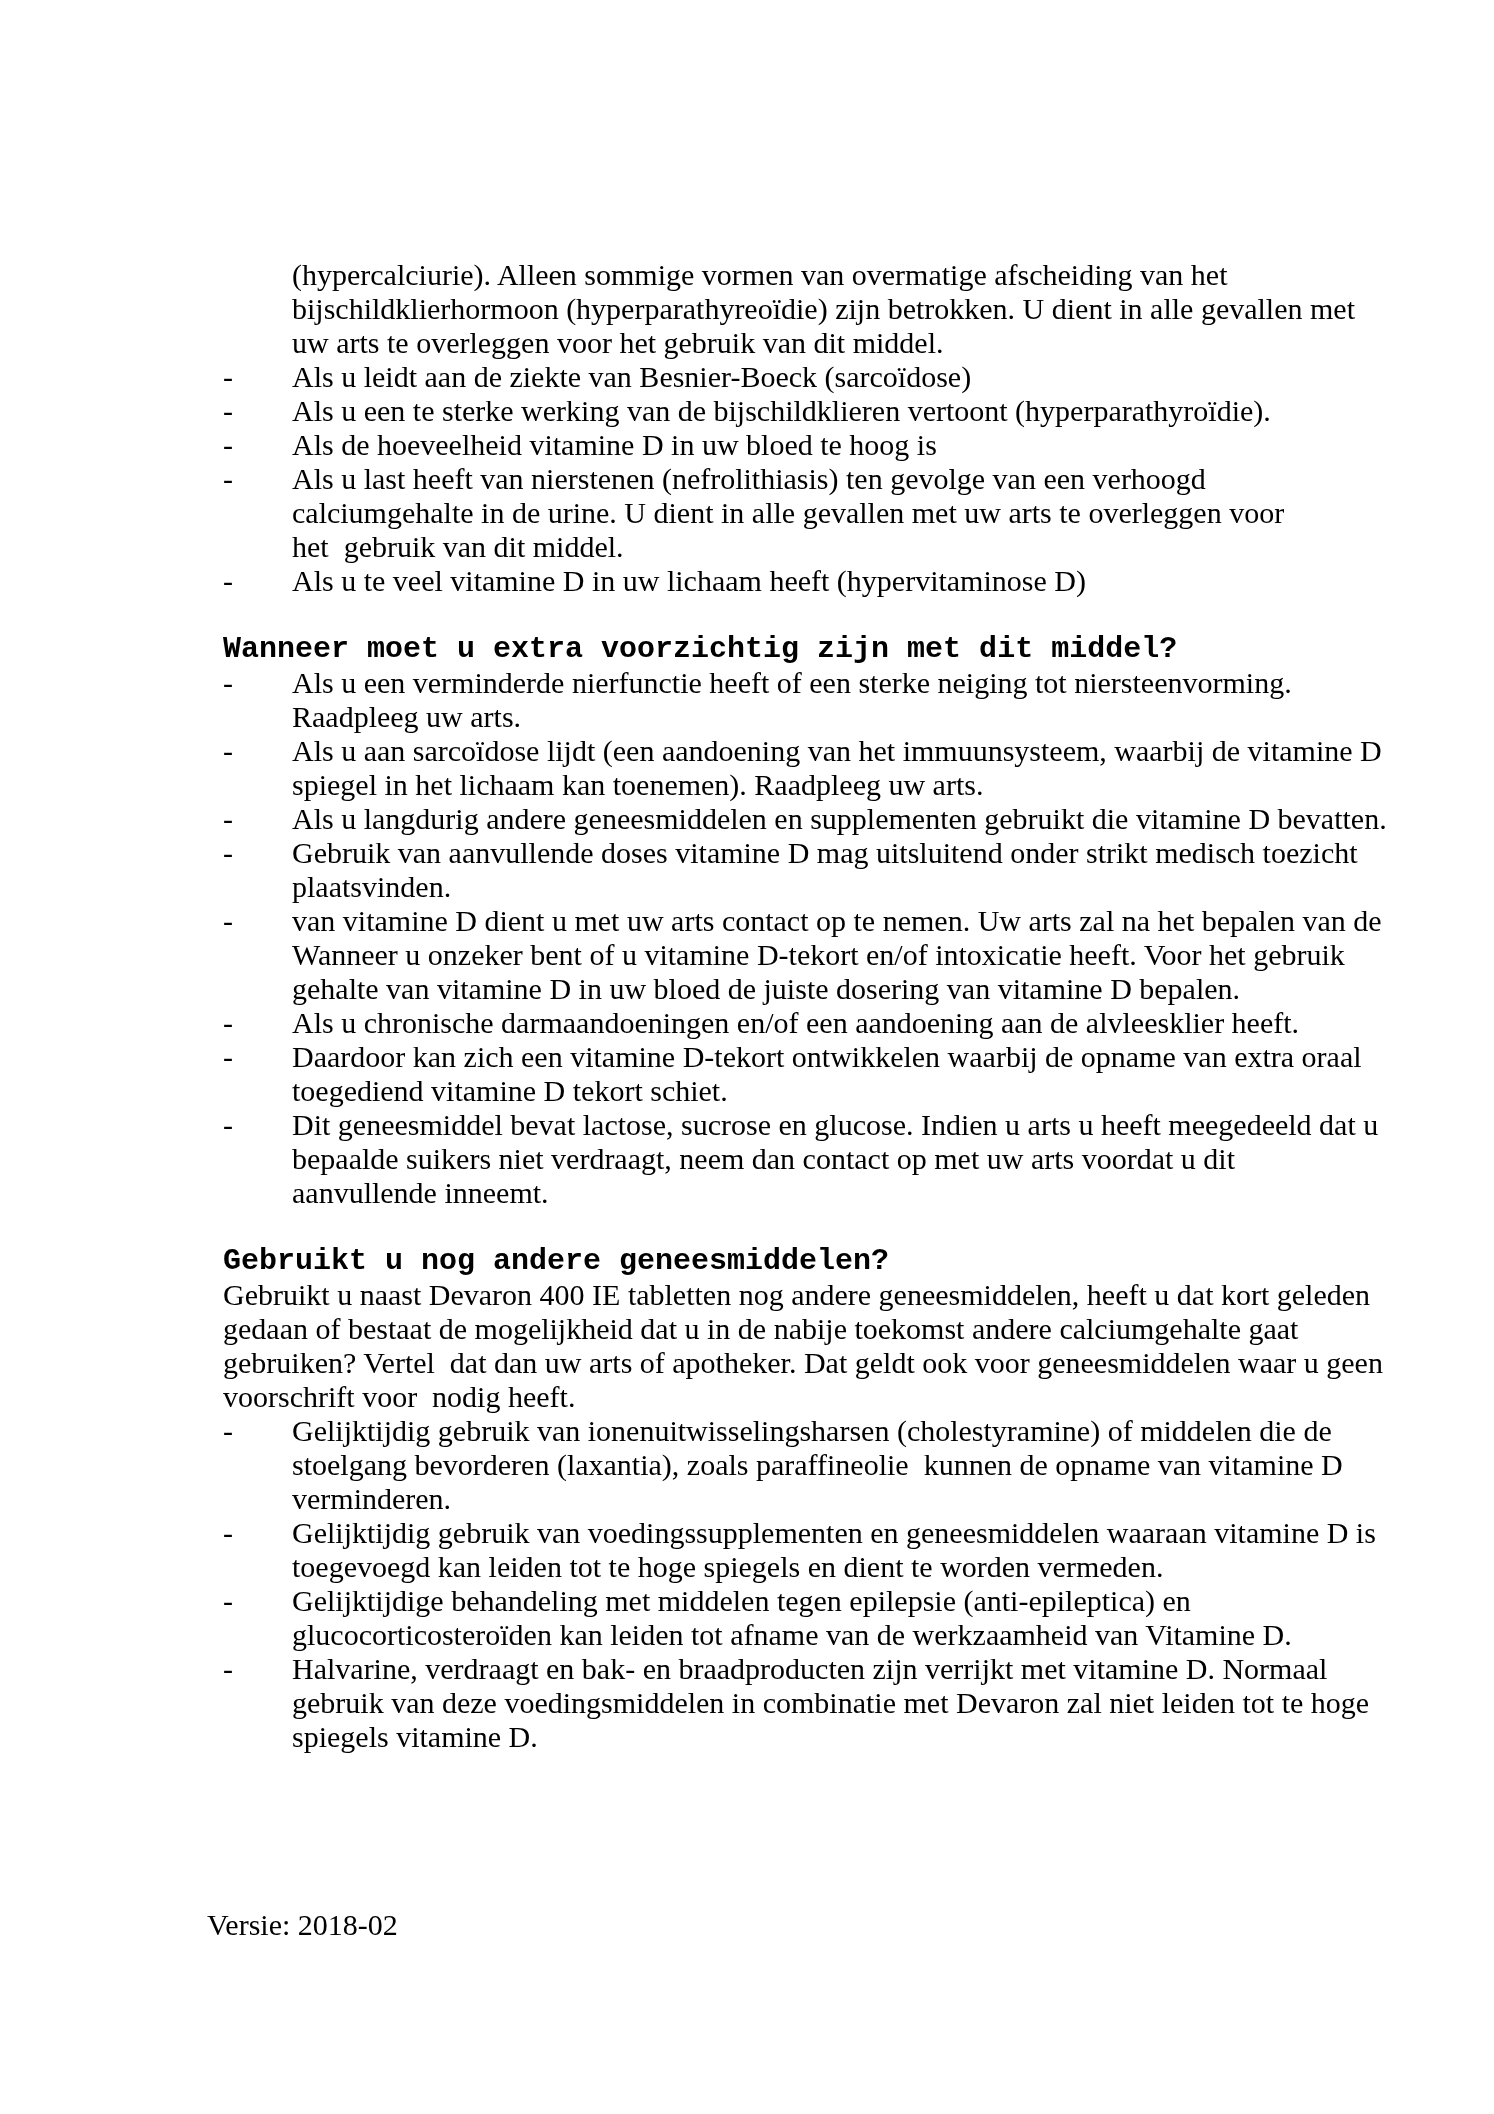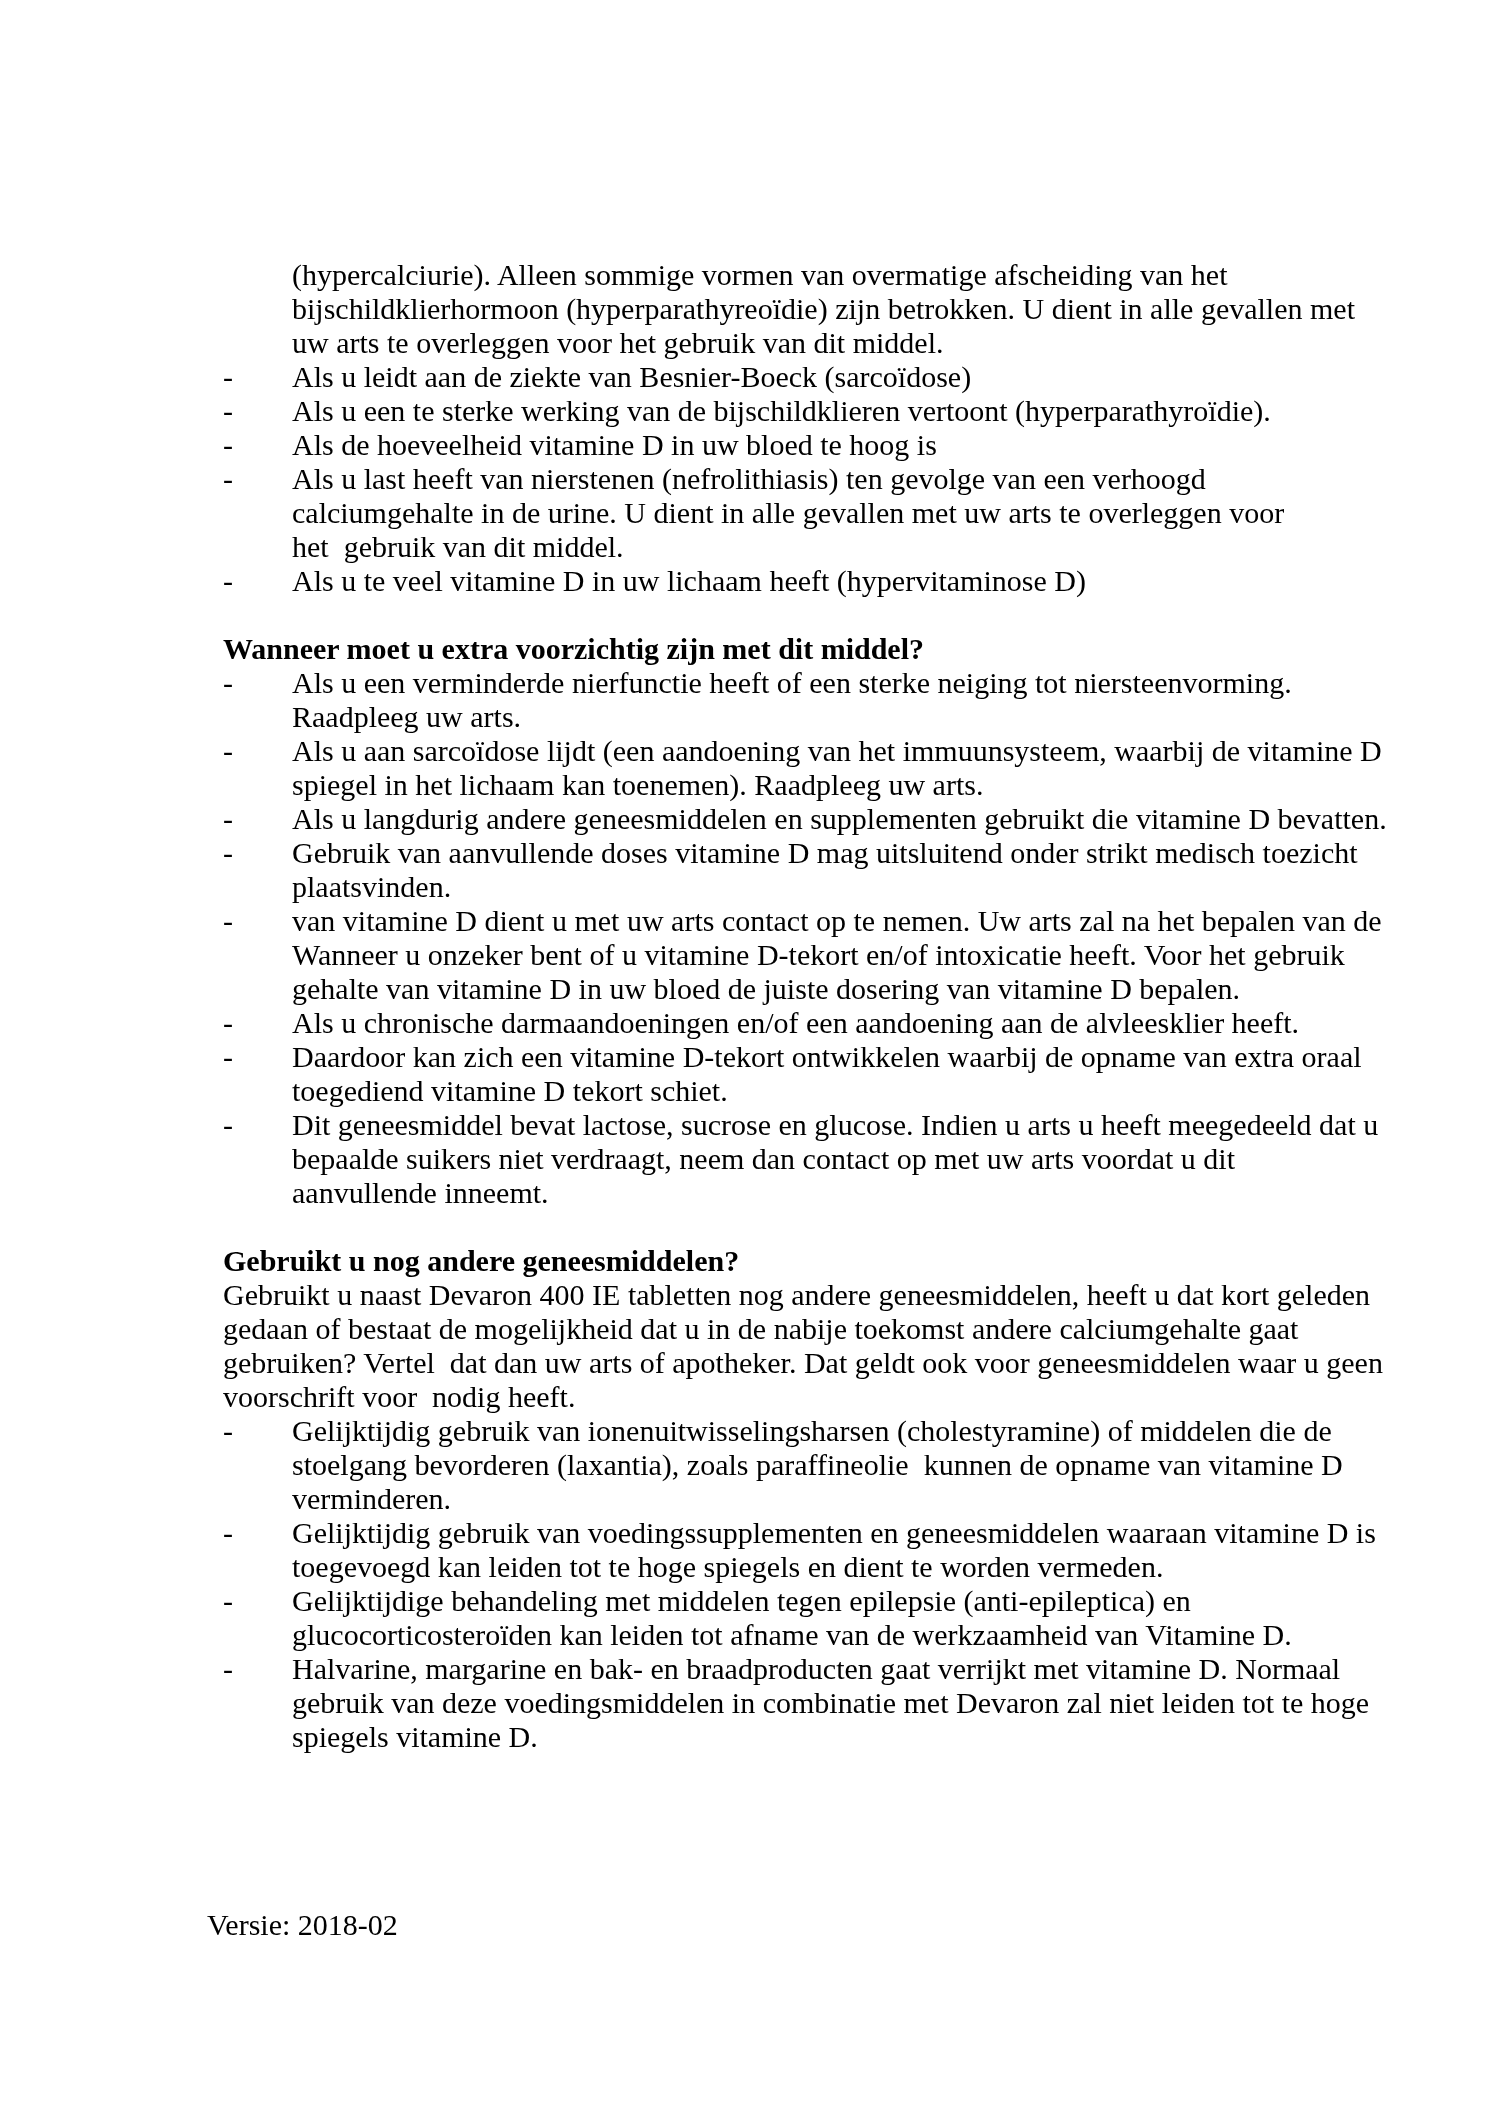--- a/index.html
+++ b/index.html
@@ -30,20 +30,21 @@
     padding-left: 69px;
   }
   .block.bullet .dash {
     position: absolute;
     left: 0;
     top: 0;
     line-height: 34px;
   }
   .block.heading {
     font-weight: bold;
+    font-family: Liberation Mono, monospace;
   }
   .block.blank {
     height: 34px;
   }
   .tline {
     white-space: pre;
   }
   .footer {
     position: absolute;
     left: 207px;
@@ -150,19 +151,19 @@
         <div class="tline">Gelijktijdig gebruik van voedingssupplementen en geneesmiddelen waaraan vitamine D is</div>
         <div class="tline">toegevoegd kan leiden tot te hoge spiegels en dient te worden vermeden.</div>
       </div>
       <div class="block bullet">
         <span class="dash">-</span>
         <div class="tline">Gelijktijdige behandeling met middelen tegen epilepsie (anti-epileptica) en</div>
         <div class="tline">glucocorticosteroïden kan leiden tot afname van de werkzaamheid van Vitamine D.</div>
       </div>
       <div class="block bullet">
         <span class="dash">-</span>
-        <div class="tline">Halvarine, margarine en bak- en braadproducten gaat verrijkt met vitamine D. Normaal</div>
+        <div class="tline">Halvarine, verdraagt en bak- en braadproducten zijn verrijkt met vitamine D. Normaal</div>
         <div class="tline">gebruik van deze voedingsmiddelen in combinatie met Devaron zal niet leiden tot te hoge</div>
         <div class="tline">spiegels vitamine D.</div>
       </div>
     </div>
   <div class="footer">Versie: 2018-02</div>
 </div>
 
 </body></html>

